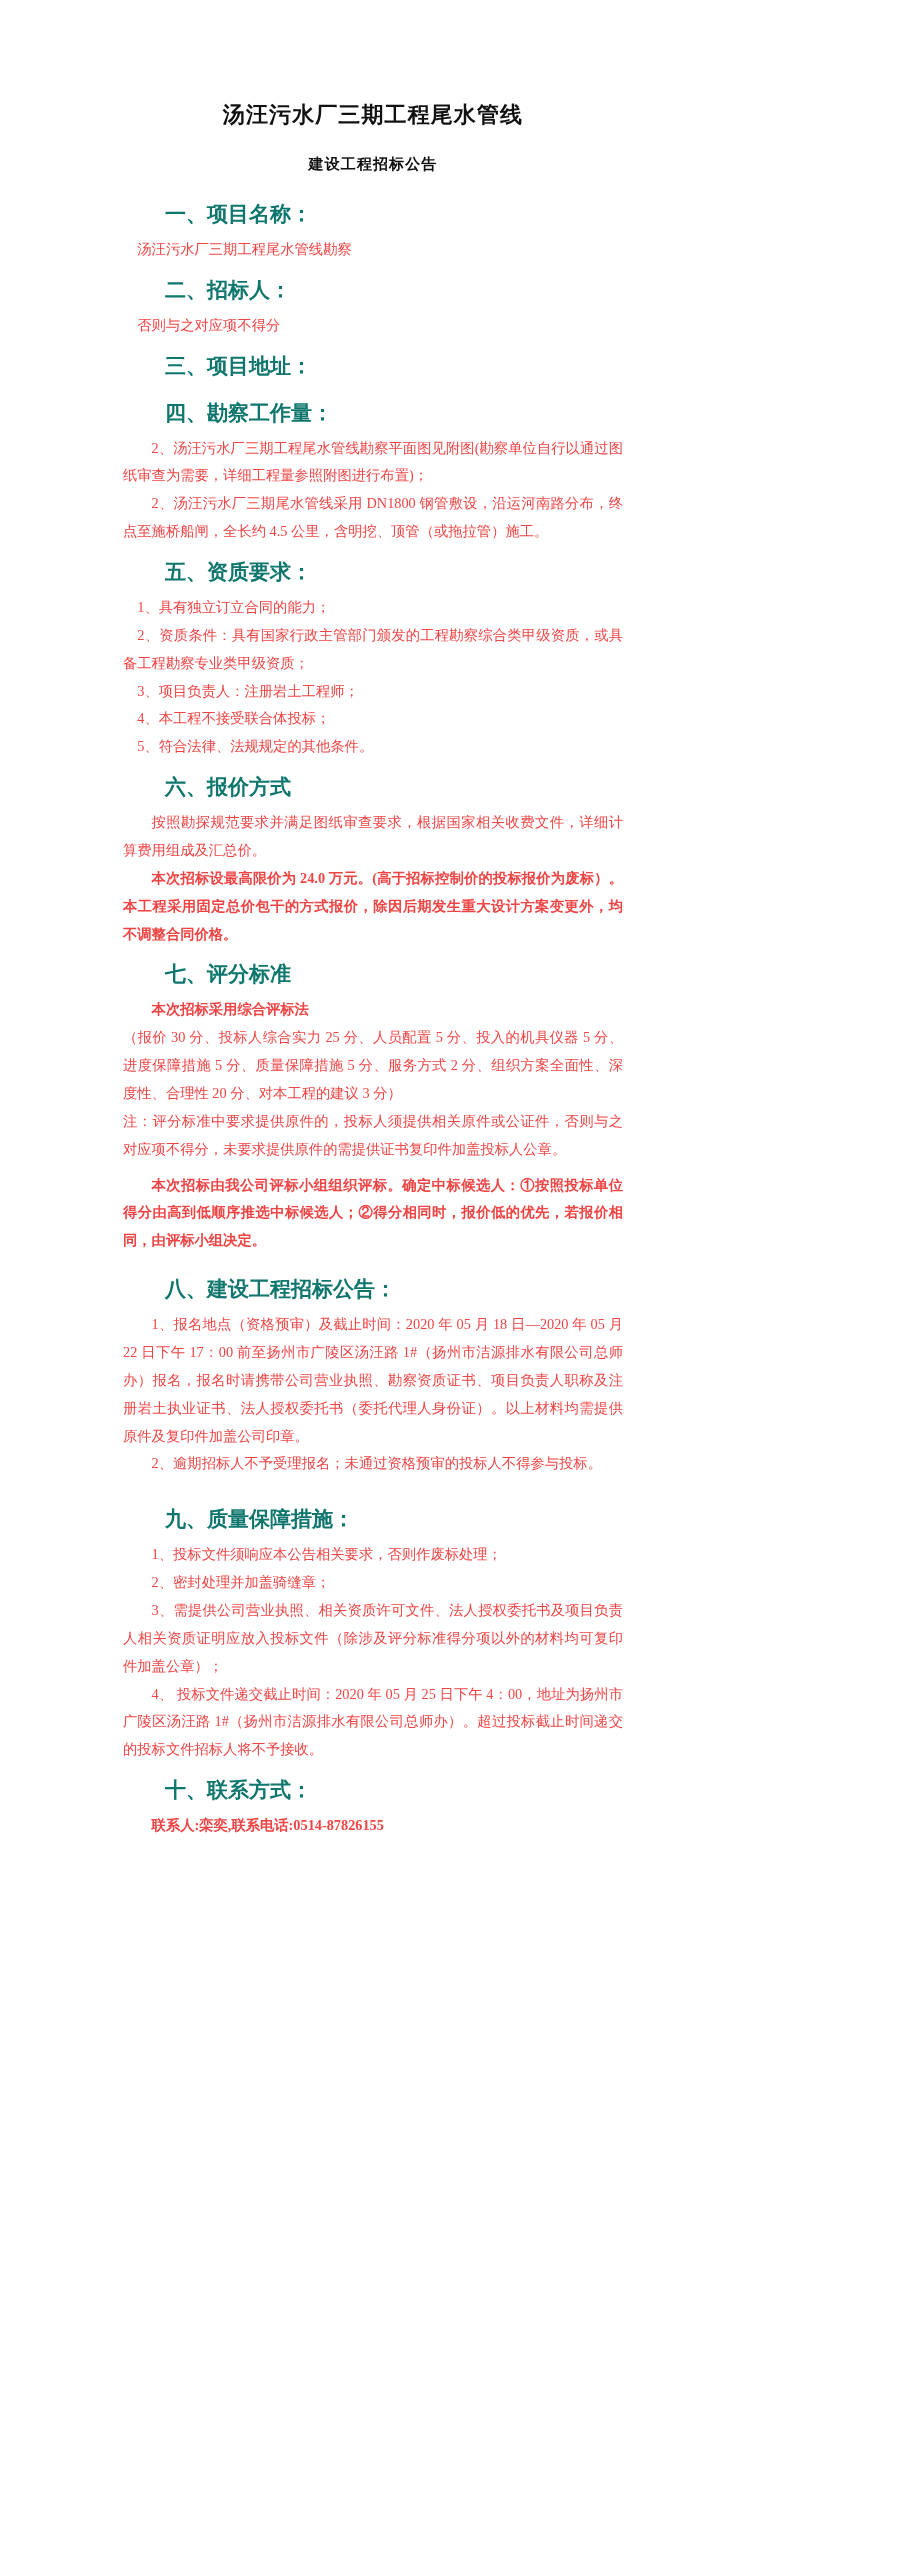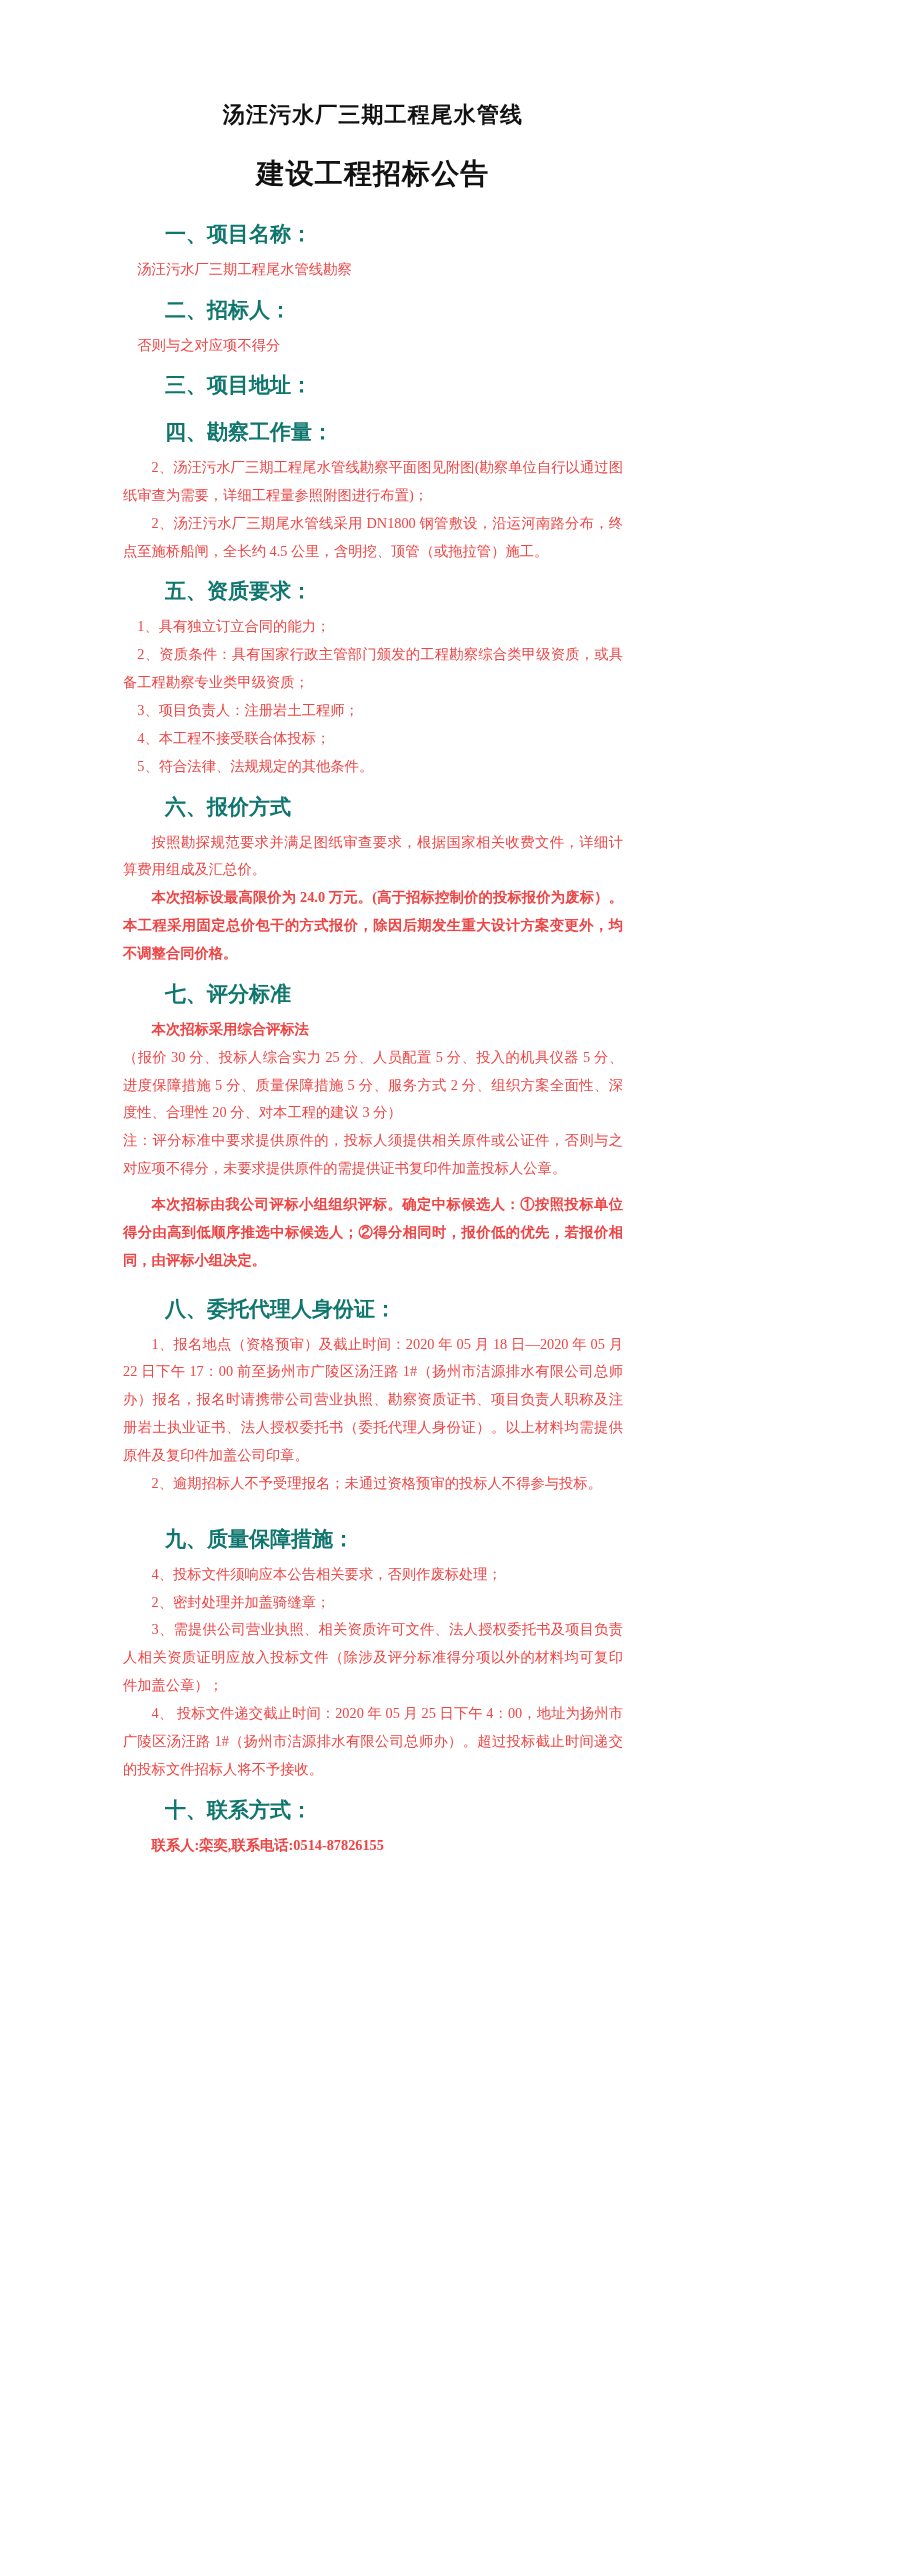--- a/index.html
+++ b/index.html
@@ -25,21 +25,21 @@
     text-align: center;
     font-size: 22px;
     font-weight: bold;
     letter-spacing: 1.1px;
     line-height: 1.5;
     margin: 11.4px 0 4.6px 0;
     color: #111;
   }
   .title-sub {
     text-align: center;
-    font-size: 28px;
+    font-size: 15px;
     font-weight: bold;
     letter-spacing: 1.1px;
     line-height: 1.5;
     margin: 22px 0 19.4px 0;
     color: #111;
   }
   .sec-head {
     font-size: 21px;
     font-weight: bold;
     line-height: 1.9;
@@ -101,28 +101,28 @@
 
   <div class="sec-head">七、评分标准</div>
   <p class="para bold-head">本次招标采用综合评标法</p>
   <p class="para indent0">（报价 30 分、投标人综合实力 25 分、人员配置 5 分、投入的机具仪器 5 分、进度保障措施 5 分、质量保障措施 5 分、服务方式 2 分、组织方案全面性、深度性、合理性 20 分、对本工程的建议 3 分）</p>
   <p class="para indent0">注：评分标准中要求提供原件的，投标人须提供相关原件或公证件，否则与之对应项不得分，未要求提供原件的需提供证书复印件加盖投标人公章。</p>
   <div class="spacer-sm"></div>
   <p class="para bold-head">本次招标由我公司评标小组组织评标。确定中标候选人：①按照投标单位得分由高到低顺序推选中标候选人；②得分相同时，报价低的优先，若报价相同，由评标小组决定。</p>
 
   <div class="spacer-sm"></div>
 
-  <div class="sec-head">八、委托代理人身份证：</div>
+  <div class="sec-head">八、建设工程招标公告：</div>
   <p class="para">1、报名地点（资格预审）及截止时间：2020 年 05 月 18 日—2020 年 05 月 22 日下午 17：00 前至扬州市广陵区汤汪路 1#（扬州市洁源排水有限公司总师办）报名，报名时请携带公司营业执照、勘察资质证书、项目负责人职称及注册岩土执业证书、法人授权委托书（委托代理人身份证）。以上材料均需提供原件及复印件加盖公司印章。</p>
   <p class="para">2、逾期招标人不予受理报名；未通过资格预审的投标人不得参与投标。</p>
 
   <div class="spacer-md"></div>
 
   <div class="sec-head">九、质量保障措施：</div>
-  <p class="para">4、投标文件须响应本公告相关要求，否则作废标处理；</p>
+  <p class="para">1、投标文件须响应本公告相关要求，否则作废标处理；</p>
   <p class="para">2、密封处理并加盖骑缝章；</p>
   <p class="para">3、需提供公司营业执照、相关资质许可文件、法人授权委托书及项目负责人相关资质证明应放入投标文件（除涉及评分标准得分项以外的材料均可复印件加盖公章）；</p>
   <p class="para">4、 投标文件递交截止时间：2020 年 05 月 25 日下午 4：00，地址为扬州市广陵区汤汪路 1#（扬州市洁源排水有限公司总师办）。超过投标截止时间递交的投标文件招标人将不予接收。</p>
 
   <div class="sec-head">十、联系方式：</div>
   <p class="para bold-head">联系人:栾奕,联系电话:0514-87826155</p>
 
 </div>
 
 

